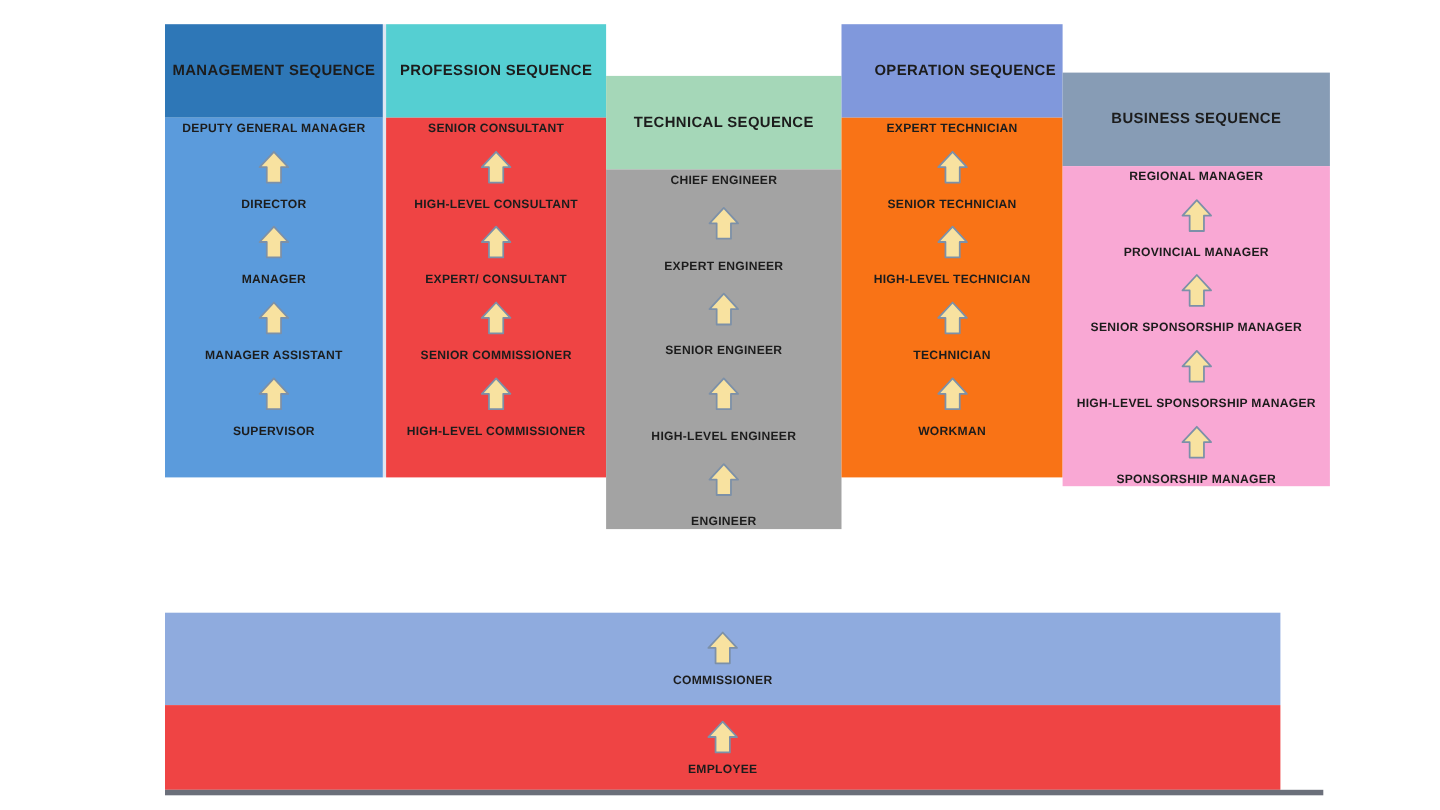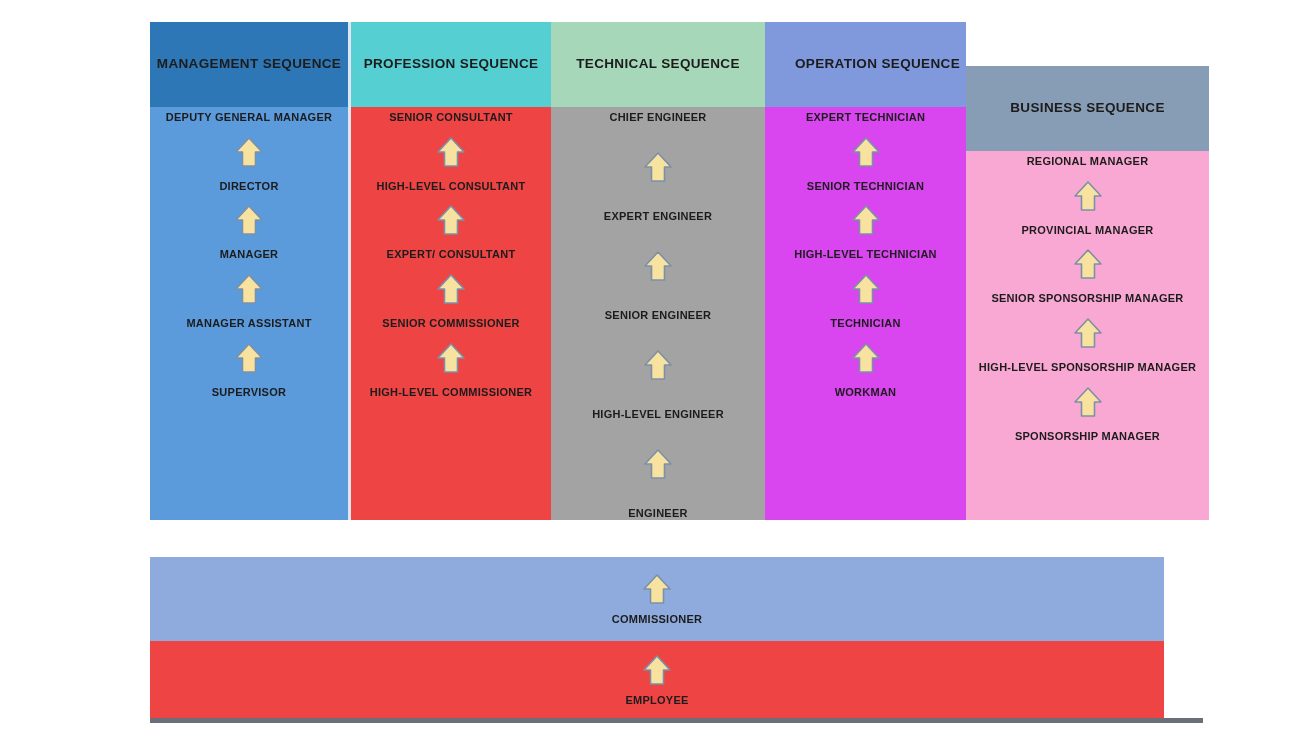--- a/index.html
+++ b/index.html
@@ -20,21 +20,21 @@
     width: 1053px;
     height: 696px;
   }
 
   
   .columns {
     position: absolute;
     left: 0;
     top: 0;
     width: 1053px;
-    height: 498px;
+    height: 412px;
     display: flex;
   }
 
   .column {
     position: relative;
     height: 100%;
     display: flex;
     flex-direction: column;
   }
 
@@ -204,21 +204,21 @@
           </span>
           <div class="rung">SENIOR COMMISSIONER</div>
           <span class="arrow-wrap">
             <svg width="30" height="32" viewBox="0 0 30 32" aria-hidden="true">
               <path d="M15 2 L28 16 L21.5 16 L21.5 30 L8.5 30 L8.5 16 L2 16 Z" fill="#F8E2A0" stroke="#7C90A8" stroke-width="1.6" stroke-linejoin="round"></path>
             </svg>
           </span>
           <div class="rung">HIGH-LEVEL COMMISSIONER</div>
         </div>
       </div>
-      <div class="column" style="width: 214px; flex: 0 0 214px;">
+      <div class="column" style="width: 214px; flex: 0 0 214px; margin-top: 47px;">
         <div class="col-head" style="background: rgb(165, 215, 184);">
           <span class="col-head-label">TECHNICAL SEQUENCE</span>
         </div>
         <div class="col-body" style="background: #a3a3a3; justify-content: space-between;">
           <div class="rung">CHIEF ENGINEER</div>
           <span class="arrow-wrap">
             <svg width="30" height="32" viewBox="0 0 30 32" aria-hidden="true">
               <path d="M15 2 L28 16 L21.5 16 L21.5 30 L8.5 30 L8.5 16 L2 16 Z" fill="#F8E2A0" stroke="#7C90A8" stroke-width="1.6" stroke-linejoin="round"></path>
             </svg>
           </span>
@@ -240,21 +240,21 @@
               <path d="M15 2 L28 16 L21.5 16 L21.5 30 L8.5 30 L8.5 16 L2 16 Z" fill="#F8E2A0" stroke="#7C90A8" stroke-width="1.6" stroke-linejoin="round"></path>
             </svg>
           </span>
           <div class="rung">ENGINEER</div>
         </div>
       </div>
       <div class="column" style="width: 201px; flex: 0 0 201px;">
         <div class="col-head" style="background: rgb(128, 152, 220); justify-content: flex-end;">
           <span class="col-head-label">OPERATION SEQUENCE</span>
         </div>
-        <div class="col-body" style="background: #d946ef;">
+        <div class="col-body" style="background: #f97316;">
           <div class="rung">EXPERT TECHNICIAN</div>
           <span class="arrow-wrap">
             <svg width="30" height="32" viewBox="0 0 30 32" aria-hidden="true">
               <path d="M15 2 L28 16 L21.5 16 L21.5 30 L8.5 30 L8.5 16 L2 16 Z" fill="#F8E2A0" stroke="#7C90A8" stroke-width="1.6" stroke-linejoin="round"></path>
             </svg>
           </span>
           <div class="rung">SENIOR TECHNICIAN</div>
           <span class="arrow-wrap">
             <svg width="30" height="32" viewBox="0 0 30 32" aria-hidden="true">
               <path d="M15 2 L28 16 L21.5 16 L21.5 30 L8.5 30 L8.5 16 L2 16 Z" fill="#F8E2A0" stroke="#7C90A8" stroke-width="1.6" stroke-linejoin="round"></path>

